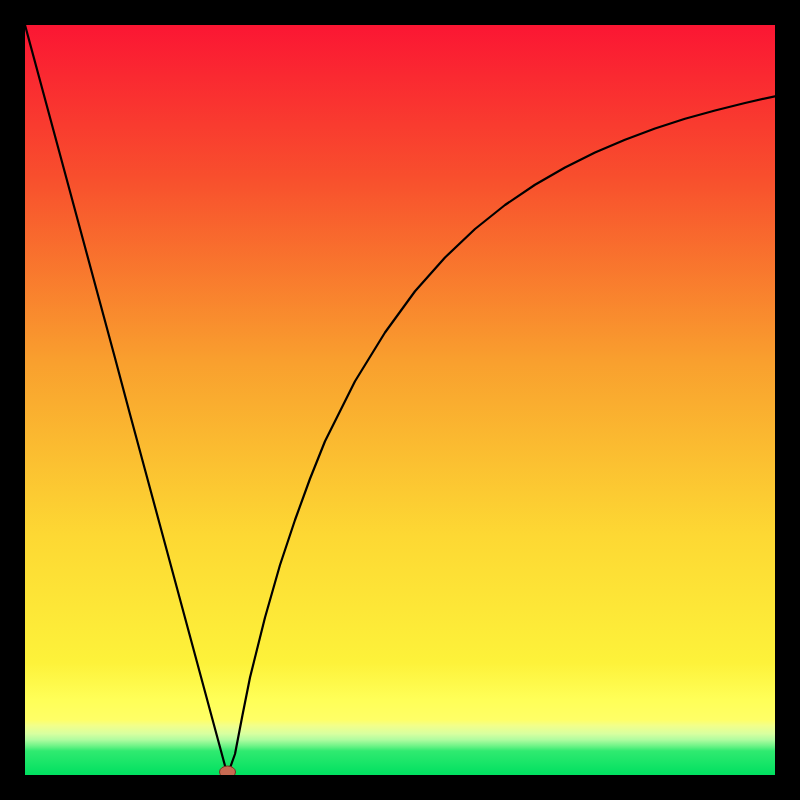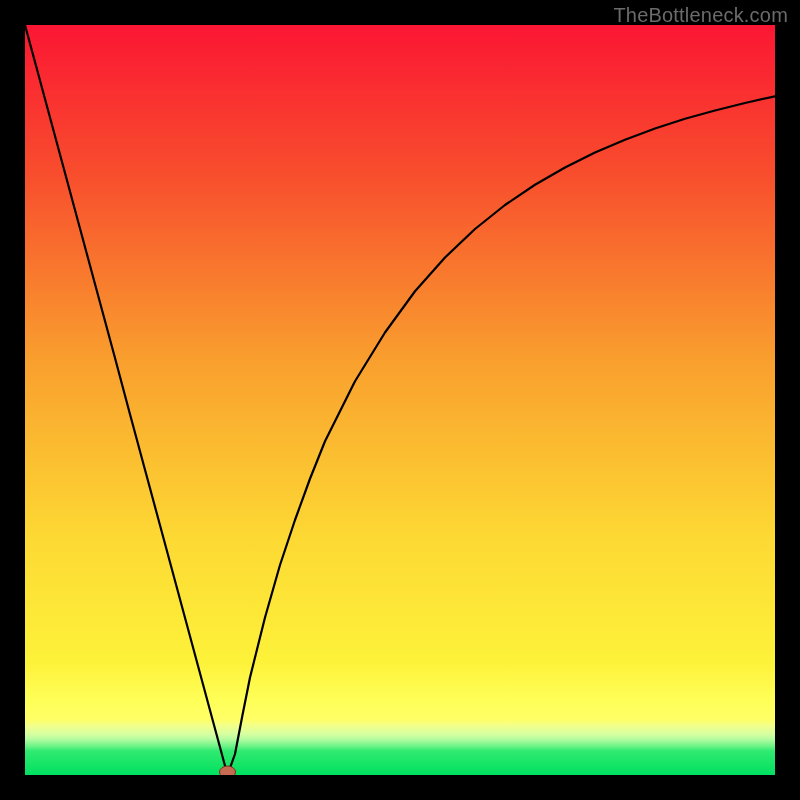--- a/index.html
+++ b/index.html
@@ -33,21 +33,20 @@
     left: 25px;
     width: 750px;
     height: 750px;
   }
   svg { display: block; }
 </style>
 </head>
 <body>
 
 <div class="frame">
-  <div class="watermark">TheBottleneck.com</div>
   <div class="plot">
     <svg width="750" height="750" viewBox="0 0 750 750" preserveAspectRatio="none">
       <defs>
         <linearGradient id="bg-grad" x1="0" y1="0" x2="0" y2="1">
           <stop offset="0%" stop-color="#fb1633"></stop>
           <stop offset="20%" stop-color="#f84e2d"></stop>
           <stop offset="45%" stop-color="#f9a02e"></stop>
           <stop offset="68%" stop-color="#fdd833"></stop>
           <stop offset="85%" stop-color="#fdf23a"></stop>
           <stop offset="90%" stop-color="#ffff58"></stop>

